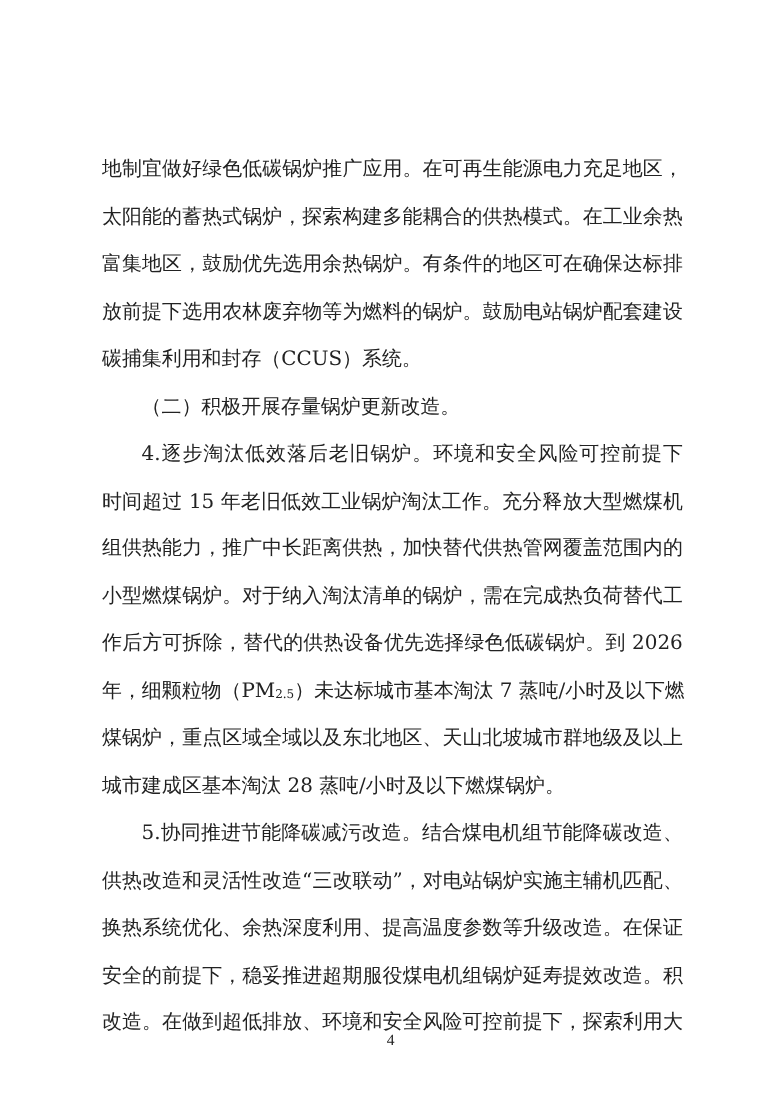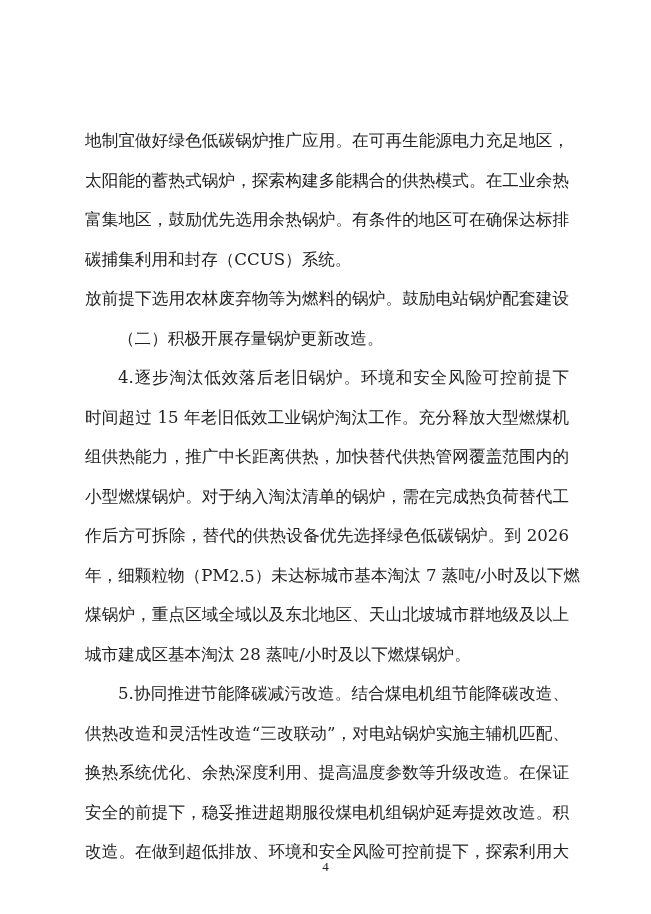--- a/index.html
+++ b/index.html
@@ -17,32 +17,32 @@
   }
   .line.last { text-align-last: left; }
   .line.indent { padding-left: 33px; }
   .line.heading { padding-left: 33px; text-align-last: left; }
   .bold { font-weight: normal; }
   .page-number {
     position: absolute; left: 0; width: 651px; top: 825px;
     text-align: center; font-size: 13px;
     font-family: "Liberation Serif", serif; color: #222;
   }
-  sub { font-size: 16px; vertical-align: -1px; line-height: 0; }
+  sub { font-size: 10px; vertical-align: -1px; line-height: 0; }
 </style>
 </head>
 <body>
 
 <div class="page">
   <div class="body-text">
     <div class="line">地制宜做好绿色低碳锅炉推广应用。在可再生能源电力充足地区，</div>
     <div class="line">太阳能的蓄热式锅炉，探索构建多能耦合的供热模式。在工业余热</div>
     <div class="line">富集地区，鼓励优先选用余热锅炉。有条件的地区可在确保达标排</div>
+    <div class="line">放前提下选用农林废弃物等为燃料的锅炉。鼓励电站锅炉配套建设</div>
     <div class="line last">碳捕集利用和封存（CCUS）系统。</div>
-    <div class="line">放前提下选用农林废弃物等为燃料的锅炉。鼓励电站锅炉配套建设</div>
 
     <div class="line heading">（二）积极开展存量锅炉更新改造。</div>
 
     <div class="line indent"><span class="bold">4.逐步淘汰低效落后老旧锅炉。</span><span>环境和安全风险可控前提下</span></div>
     <div class="line">时间超过 15 年老旧低效工业锅炉淘汰工作。充分释放大型燃煤机</div>
     <div class="line">组供热能力，推广中长距离供热，加快替代供热管网覆盖范围内的</div>
     <div class="line">小型燃煤锅炉。对于纳入淘汰清单的锅炉，需在完成热负荷替代工</div>
     <div class="line">作后方可拆除，替代的供热设备优先选择绿色低碳锅炉。到 2026</div>
     <div class="line"><span>年，细颗粒物（PM</span><sub>2.5</sub><span>）未达标城市基本淘汰 7 蒸吨/小时及以下燃</span></div>
     <div class="line">煤锅炉，重点区域全域以及东北地区、天山北坡城市群地级及以上</div>

